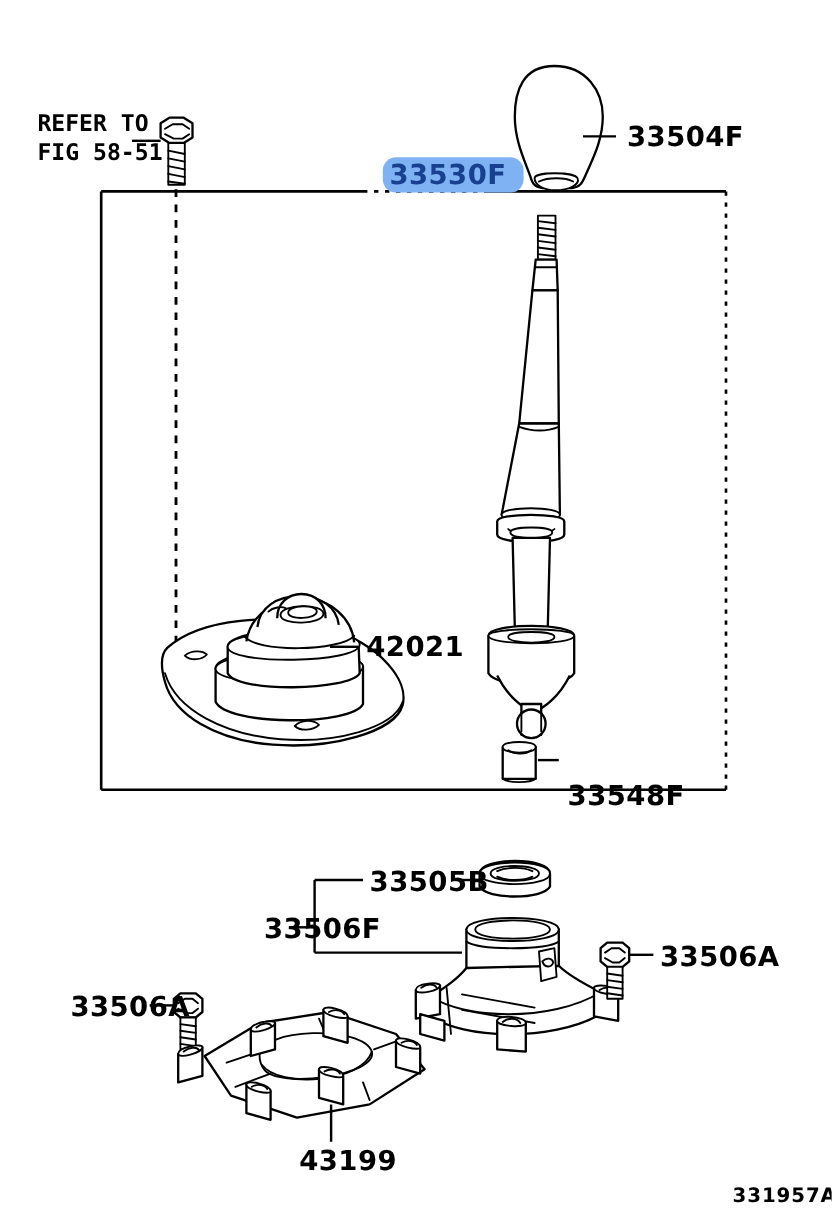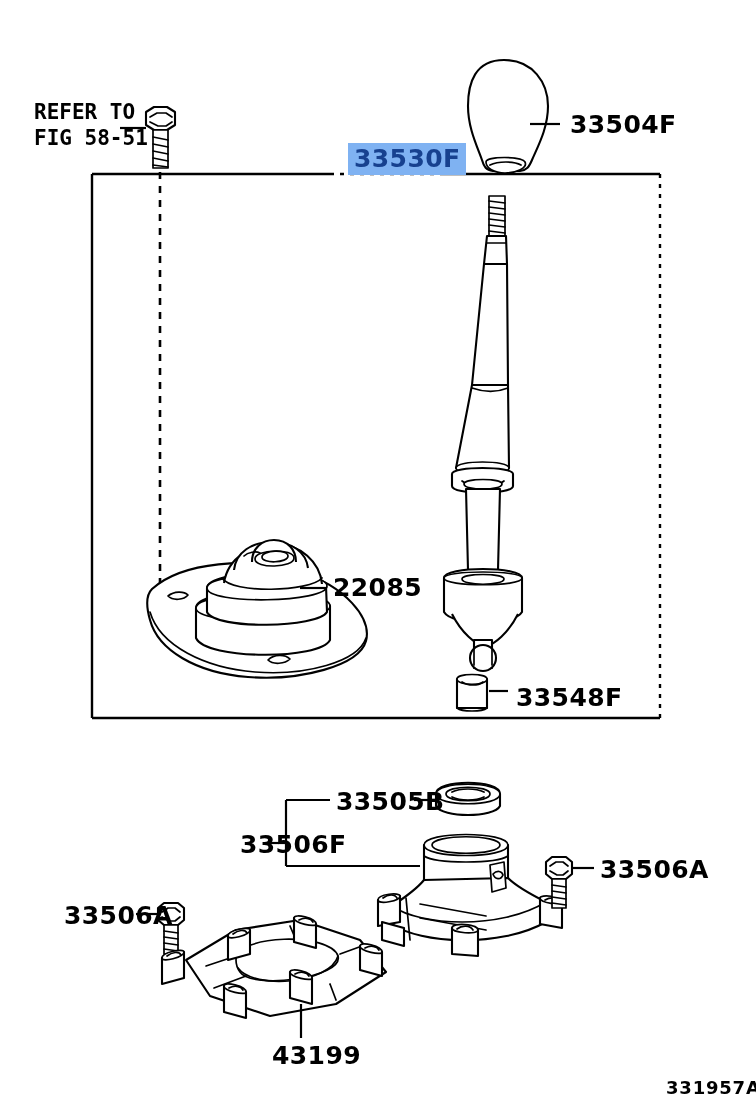--- a/index.html
+++ b/index.html
@@ -23,23 +23,24 @@
   }
   .lbl.n{font-size:25px;}
   .lbl.refer{font-size:21px;font-family:"DejaVu Sans Mono","Liberation Mono",monospace;letter-spacing:0px;line-height:1.22;}
   .lbl.tiny{font-size:18px;letter-spacing:0.8px;}
 
   .hl{
     position:absolute;
     font-size:25px;font-weight:bold;
     background:#7fb2f2;
     color:#17418f;
-    padding:1px 6px 2px 6px;
+    padding:1px 16px 2px 6px;
     white-space:pre;
     letter-spacing:0.4px;
+    border-radius:12px;
   }
 </style>
 </head>
 <body>
 
 <div id="stage">
 
   <svg class="layer" viewBox="0 0 756 1108">
     <defs>
       <style>
@@ -309,23 +310,23 @@
 
   </svg>
 
   <div class="lbl refer" style="left:34px;top:100px;">REFER TO
 FIG 58-51</div>
 
   <div class="hl" style="left:348px;top:143px;">33530F</div>
 
   <div class="lbl n" style="left:570px;top:111px;">33504F</div>
 
-  <div class="lbl n" style="left:333px;top:574px;">22085</div>
-
-  <div class="lbl n" style="left:516px;top:684px;">33548F</div>
+  <div class="lbl n" style="left:333px;top:574px;">42021</div>
+
+  <div class="lbl n" style="left:516px;top:710px;">33548F</div>
 
   <div class="lbl n" style="left:336px;top:788px;">33505B</div>
 
   <div class="lbl n" style="left:240px;top:831px;">33506F</div>
 
   <div class="lbl n" style="left:600px;top:856px;">33506A</div>
 
   <div class="lbl n" style="left:64px;top:902px;">33506A</div>
 
   <div class="lbl n" style="left:272px;top:1042px;">43199</div>

